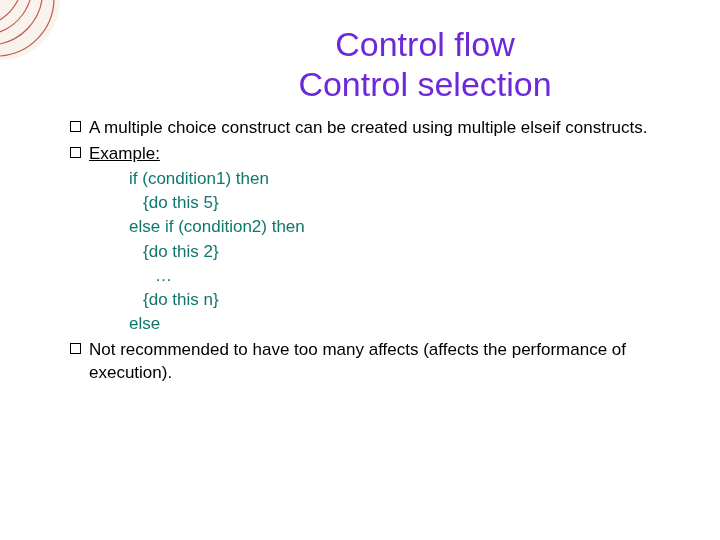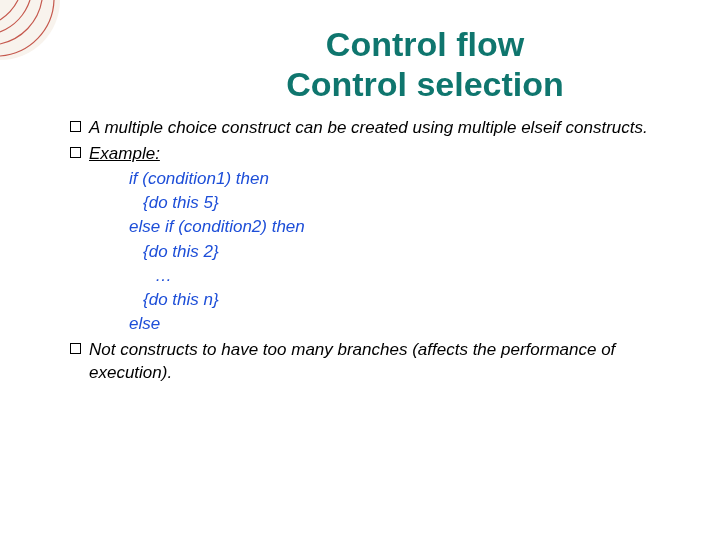--- a/index.html
+++ b/index.html
@@ -18,29 +18,28 @@
   }
   .title-block {
     text-align: center;
     padding-top: 24px;
     padding-bottom: 10px;
     width: 520px;
     margin-left: 165px;
   }
   .title-line {
     font-size: 34px;
-    color: #0f766e;
+    color: #6d28d9;
     line-height: 1.18;
-    font-weight: 700;
+    font-weight: 400;
   }
   .content {
     padding-left: 70px;
     padding-right: 52px;
     padding-top: 2px;
-    font-style: italic;
   }
   .bullet {
     display: flex;
     align-items: flex-start;
     font-size: 17px;
     color: #000000;
     line-height: 1.38;
     margin-bottom: 2px;
   }
   .bullet-mark {
@@ -53,21 +52,21 @@
     background: #fff;
   }
   .bullet-text { flex: 1 1 auto; }
   .monotxt { font-family: Arial, Helvetica, sans-serif; }
   .under { text-decoration: underline; margin-top: 20px; }
   .code-block {
     margin-top: 2px;
   }
   .code-line {
     font-size: 17px;
-    color: #1d4ed8;
+    color: #0f766e;
     line-height: 1.42;
     white-space: pre;
   }
   .ind1 { padding-left: 40px; }
   .ind2 { padding-left: 54px; }
   .ind3 { padding-left: 66px; }
 </style>
 </head>
 <body>
 
@@ -101,16 +100,16 @@
         <div class="code-line ind2">{do this 2}</div>
         <div class="code-line ind3">…</div>
         <div class="code-line ind2">{do this n}</div>
         <div class="code-line ind1">else</div>
       </div>
     </span>
   </div>
 
   <div class="bullet">
     <span class="bullet-mark"></span>
-    <span class="bullet-text">Not constructs to have too many branches (affects the performance of execution).</span>
+    <span class="bullet-text">Not recommended to have too many affects (affects the performance of execution).</span>
   </div>
 
 </div>
 
 </body></html>

